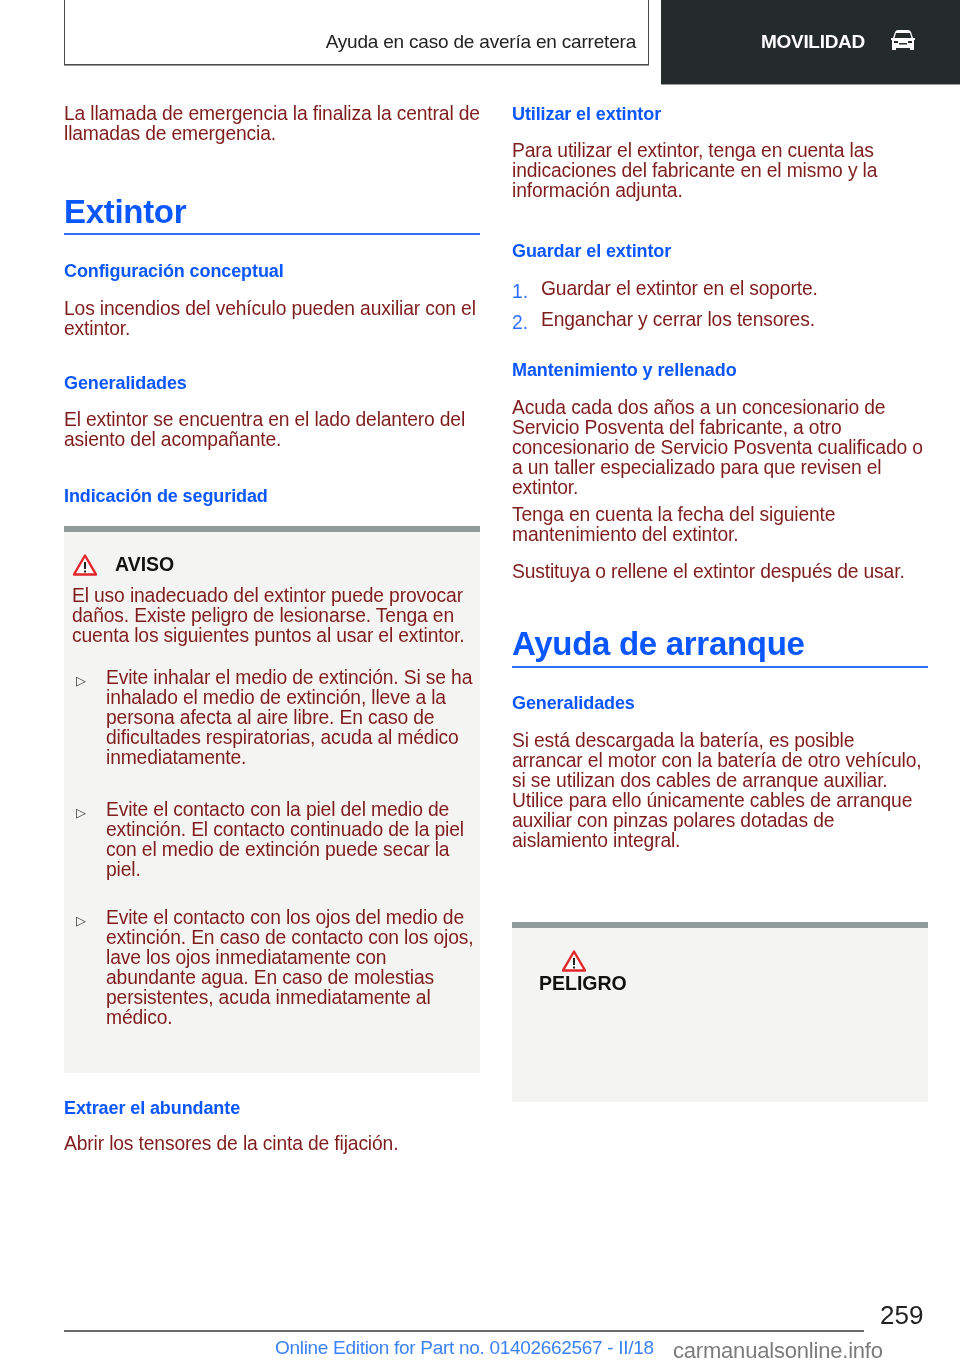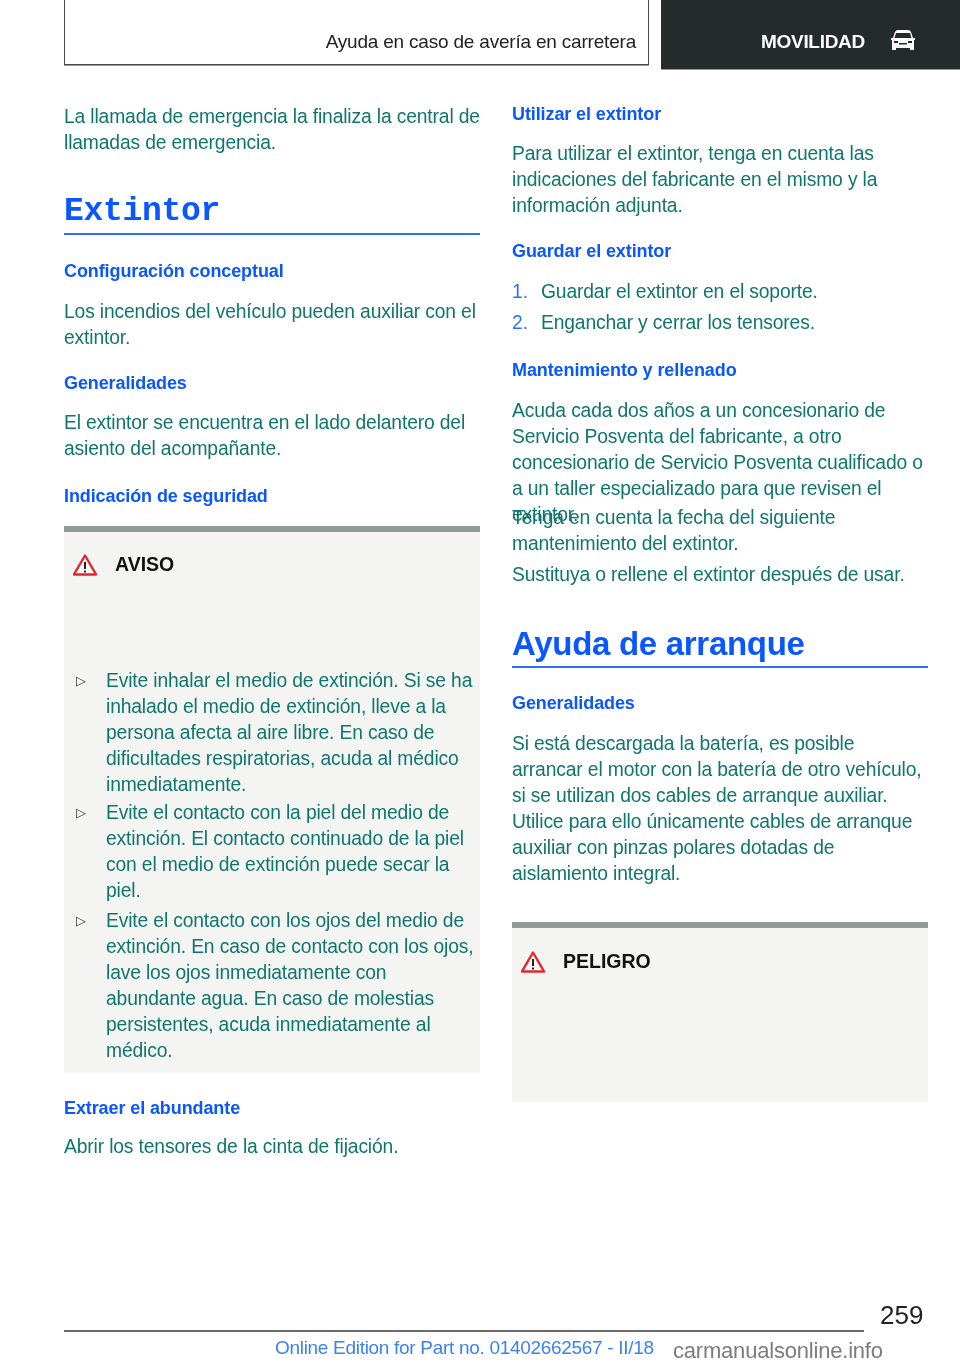--- a/index.html
+++ b/index.html
@@ -10,38 +10,38 @@
   .hdr-left {
     position: absolute; left: 64px; top: 0; width: 585px; height: 65px;
     border: 1px solid #4a4a4a; border-top: none; background: #fff;
     box-shadow: 0 1px 0 #9a9a9a;
   }
   .hdr-left .title {
     position: absolute; right: 12px; top: 31px; font-size: 19px; color: #222;
     letter-spacing: -0.2px;
   }
   .hdr-right {
-    position: absolute; left: 661px; top: 0; width: 299px; height: 69px;
+    position: absolute; left: 661px; top: 0; width: 299px; height: 84px;
     background: #252a2b;
     box-shadow: 0 1px 0 #9a9a9a;
   }
   .hdr-right .label {
     position: absolute; left: 100px; top: 31px; font-size: 19px; font-weight: bold;
     color: #ffffff; letter-spacing: -0.3px;
   }
   .hdr-right .car { position: absolute; left: 229px; top: 29px; width: 26px; height: 24px; }
 
   
   .col { position: absolute; top: 0; width: 416px; }
   .col-left { left: 64px; }
   .col-right { left: 512px; }
 
   .abs { position: absolute; left: 0; width: 416px; }
 
-  p.body { font-size: 19.3px; line-height: 26px; color: #0f766e; letter-spacing: -0.15px; }
+  p.body { font-size: 19.3px; line-height: 20px; color: #7f1d1d; letter-spacing: -0.15px; }
 
   .h1 { font-size: 33px; font-weight: bold; color: #0a56ff; letter-spacing: -0.3px; }
   .h1-rule { position: absolute; left: 0; width: 416px; height: 1.5px; background: #2f6fff; }
   .h2 { font-size: 18px; font-weight: bold; color: #0a56ff; letter-spacing: -0.1px; }
 
   
   .warn { position: absolute; left: 0; width: 416px; background: #f4f4f3; }
   .warn .topbar { height: 6px; background: #8f9c9a; }
   .warn .head { position: absolute; left: 9px; display: flex; align-items: center; }
   .warn .head svg { width: 24px; height: 22px; }
@@ -74,41 +74,42 @@
     <path d="M6 4 L20 4 L21.5 9 L4.5 9 Z" fill="#252a2b"></path>
     <rect x="4" y="12" width="4" height="2" fill="#252a2b"></rect>
     <rect x="18" y="12" width="4" height="2" fill="#252a2b"></rect>
     <rect x="9" y="14" width="8" height="1.5" fill="#252a2b"></rect>
   </svg>
 </div>
 
 <div class="col col-left">
   <p class="body abs" style="top:104px;">La llamada de emergencia la finaliza la central de llamadas de emergencia.</p>
 
-  <div class="h1 abs" style="top:193px;font-family:Liberation Mono, monospace;">Extintor</div>
+  <div class="h1 abs" style="top:193px;">Extintor</div>
   <div class="h1-rule" style="top:233px;"></div>
 
   <div class="h2 abs" style="top:261px;">Configuración conceptual</div>
   <p class="body abs" style="top:299px;">Los incendios del vehículo pueden auxiliar con el extintor.</p>
 
   <div class="h2 abs" style="top:373px;">Generalidades</div>
   <p class="body abs" style="top:410px;">El extintor se encuentra en el lado delantero del asiento del acompañante.</p>
 
   <div class="h2 abs" style="top:486px;">Indicación de seguridad</div>
 
   <div class="warn" style="top:526px; height:547px;">
     <div class="topbar"></div>
     <div class="head" style="top:27px;">
       <svg viewBox="0 0 24 22">
         <path d="M12 1.5 L23 20.5 L1 20.5 Z" fill="#fff" stroke="#e3262b" stroke-width="2.4" stroke-linejoin="round"></path>
         <rect x="11" y="8" width="2" height="7" fill="#222"></rect>
         <rect x="11" y="16.5" width="2" height="2" fill="#222"></rect>
       </svg>
       <span class="lbl">AVISO</span>
     </div>
+    <p class="body txt" style="top:60px;">El uso inadecuado del extintor puede provocar daños. Existe peligro de lesionarse. Tenga en cuenta los siguientes puntos al usar el extintor.</p>
 
     <div class="bullet" style="top:142px;">
       <span class="tri">▷</span>
       <p class="body btxt">Evite inhalar el medio de extinción. Si se ha inhalado el medio de extinción, lleve a la persona afecta al aire libre. En caso de dificultades respiratorias, acuda al médico inmediatamente.</p>
     </div>
     <div class="bullet" style="top:274px;">
       <span class="tri">▷</span>
       <p class="body btxt">Evite el contacto con la piel del medio de extinción. El contacto continuado de la piel con el medio de extinción puede secar la piel.</p>
     </div>
     <div class="bullet" style="top:382px;">
@@ -143,21 +144,21 @@
   <div class="h1 abs" style="top:625px;">Ayuda de arranque</div>
   <div class="h1-rule" style="top:666px;"></div>
 
   <div class="h2 abs" style="top:693px;">Generalidades</div>
   <p class="body abs" style="top:731px;">Si está descargada la batería, es posible arrancar el motor con la batería de otro vehículo, si se utilizan dos cables de arranque auxiliar. Utilice para ello únicamente cables de arranque auxiliar con pinzas polares dotadas de aislamiento integral.</p>
 
   <div class="h2 abs" style="top:925px;">Indicaciones de seguridad</div>
 
   <div class="warn" style="top:922px; height:180px;">
     <div class="topbar"></div>
-    <div class="head" style="top:28px;">
+    <div class="head" style="top:28px;flex-direction:column;">
       <svg viewBox="0 0 24 22">
         <path d="M12 1.5 L23 20.5 L1 20.5 Z" fill="#fff" stroke="#e3262b" stroke-width="2.4" stroke-linejoin="round"></path>
         <rect x="11" y="8" width="2" height="7" fill="#222"></rect>
         <rect x="11" y="16.5" width="2" height="2" fill="#222"></rect>
       </svg>
       <span class="lbl">PELIGRO</span>
     </div>
   </div>
 </div>
 

